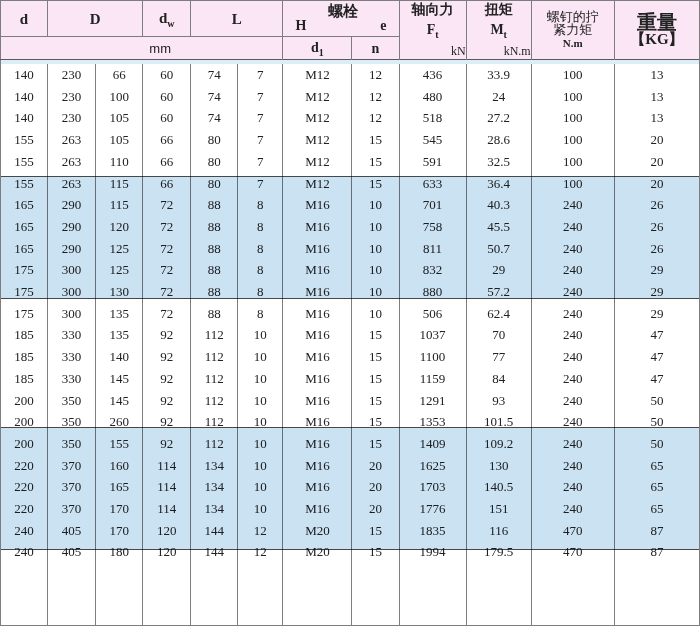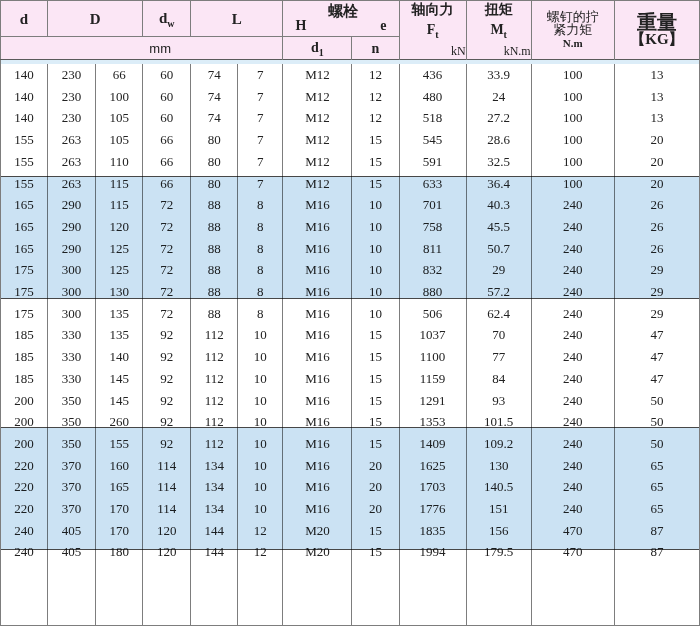--- a/index.html
+++ b/index.html
@@ -446,21 +446,21 @@
         <tr class="data-row">
           <td>240</td>
           <td>405</td>
           <td>170</td>
           <td>120</td>
           <td>144</td>
           <td>12</td>
           <td>M20</td>
           <td>15</td>
           <td>1835</td>
-          <td>156</td>
+          <td>116</td>
           <td>470</td>
           <td>87</td>
         </tr>
         <tr class="data-row">
           <td>240</td>
           <td>405</td>
           <td>180</td>
           <td>120</td>
           <td>144</td>
           <td>12</td>

